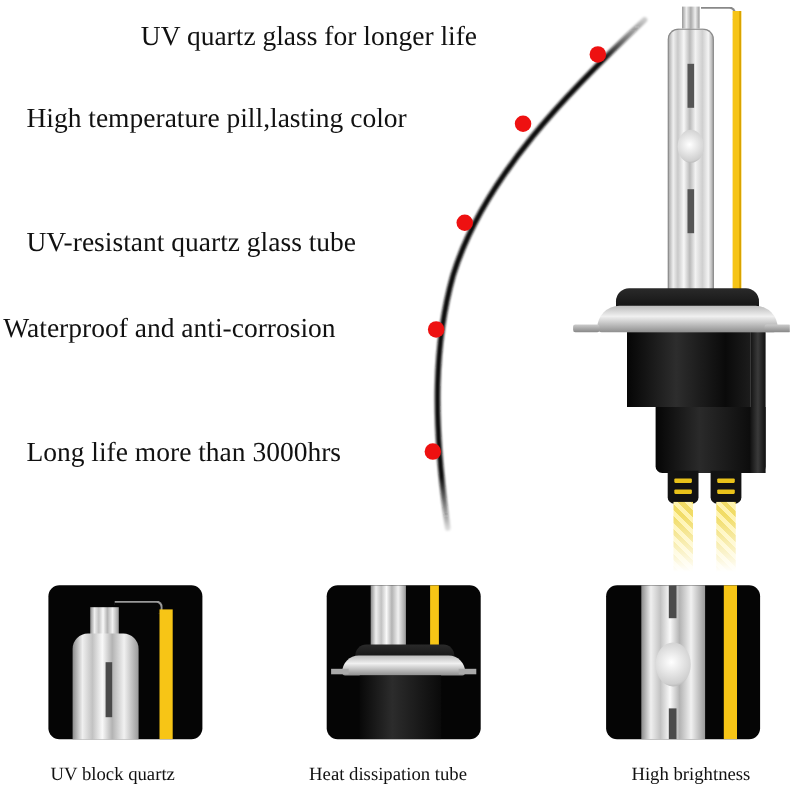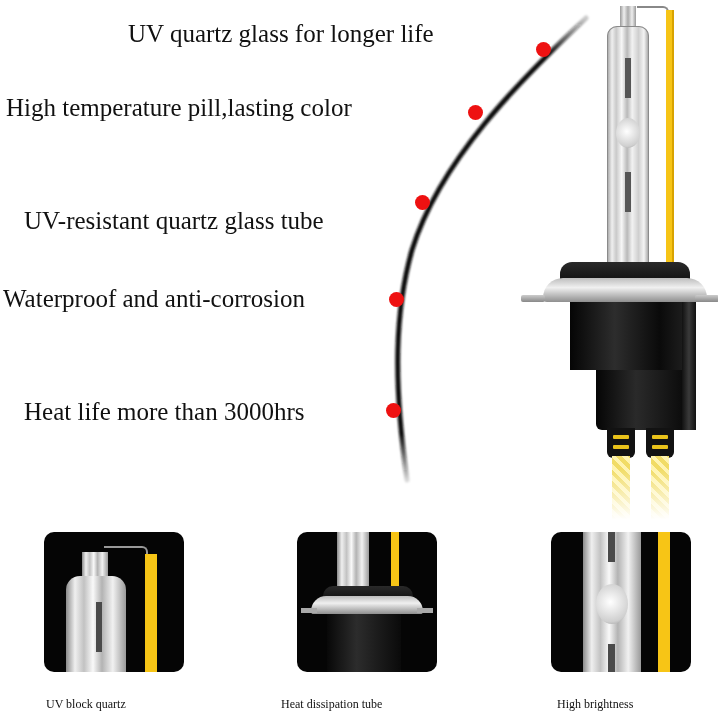--- a/index.html
+++ b/index.html
@@ -43,30 +43,30 @@
              background: repeating-linear-gradient(45deg, #f1dc66 0 4px, #fff4b0 4px 8px);
              -webkit-mask-image: linear-gradient(180deg, #000 20%, transparent 100%);
              mask-image: linear-gradient(180deg, #000 20%, transparent 100%); }
 
     
     .thumb { position: absolute; top: 532px; width: 140px; height: 140px; border-radius: 10px; background: #050505; overflow: hidden; }
     .thumb .glass { position: absolute; background: linear-gradient(90deg, #8b8b8b 0%, #efefef 15%, #c2c2c2 30%, #f9f9f9 45%, #b3b3b3 60%, #f1f1f1 78%, #9a9a9a 100%); }
     .thumb .yellow { position: absolute; background: #f7c516; }
     .thumb .dark { position: absolute; background: #4a4a4a; }
 
-    .caption { position: absolute; top: 694px; font-size: 12px; line-height: 20px; white-space: nowrap; color: #111; }
+    .caption { position: absolute; top: 694px; font-size: 17px; line-height: 20px; white-space: nowrap; color: #111; }
   </style>
 </head>
 <body>
 
 <div class="feature-label" style="left:128px; top:20px;text-align:right;">UV quartz glass for longer life</div>
-<div class="feature-label" style="left:6px; top:94px;">High temperature pill,lasting color</div>
+<div class="feature-label" style="left:24px; top:94px;">High temperature pill,lasting color</div>
 <div class="feature-label" style="left:24px; top:187px;margin-top:20px;">UV-resistant quartz glass tube</div>
 <div class="feature-label" style="left:3px; top:285px;">Waterproof and anti-corrosion</div>
-<div class="feature-label" style="left:24px; top:398px;">Heat life more than 3000hrs</div>
+<div class="feature-label" style="left:24px; top:398px;">Long life more than 3000hrs</div>
 
 <svg class="arc" width="718" height="520" viewBox="0 0 718 520">
   <defs>
     <filter id="blur" x="-20%" y="-20%" width="140%" height="140%">
         <feGaussianBlur stdDeviation="1.1"></feGaussianBlur>
       </filter>
     <linearGradient id="fade" x1="0" y1="0" x2="0" y2="1">
       <stop offset="0" stop-color="#111" stop-opacity="0.2"></stop>
       <stop offset="0.08" stop-color="#111" stop-opacity="1"></stop>
       <stop offset="0.9" stop-color="#111" stop-opacity="1"></stop>
@@ -130,13 +130,13 @@
 <div class="thumb" style="left:551px;">
   <div class="glass" style="left:32px; top:0; width:58px; height:140px;"></div>
   <div class="dark" style="left:57px; top:0; width:7px; height:30px;"></div>
   <div style="position:absolute; left:45px; top:52px; width:32px; height:40px; border-radius:50%; background:radial-gradient(circle at 45% 45%,#fff,#cfcfcf 70%,#888);"></div>
   <div class="dark" style="left:57px; top:112px; width:7px; height:28px;"></div>
   <div class="yellow" style="left:107px; top:0; width:12px; height:140px;"></div>
 </div>
 
 <div class="caption" style="left:46px;">UV block quartz</div>
 <div class="caption" style="left:281px;">Heat dissipation tube</div>
-<div class="caption" style="left:557px;">High brightness</div>
+<div class="caption" style="left:574px;">High brightness</div>
 
 </body></html>

